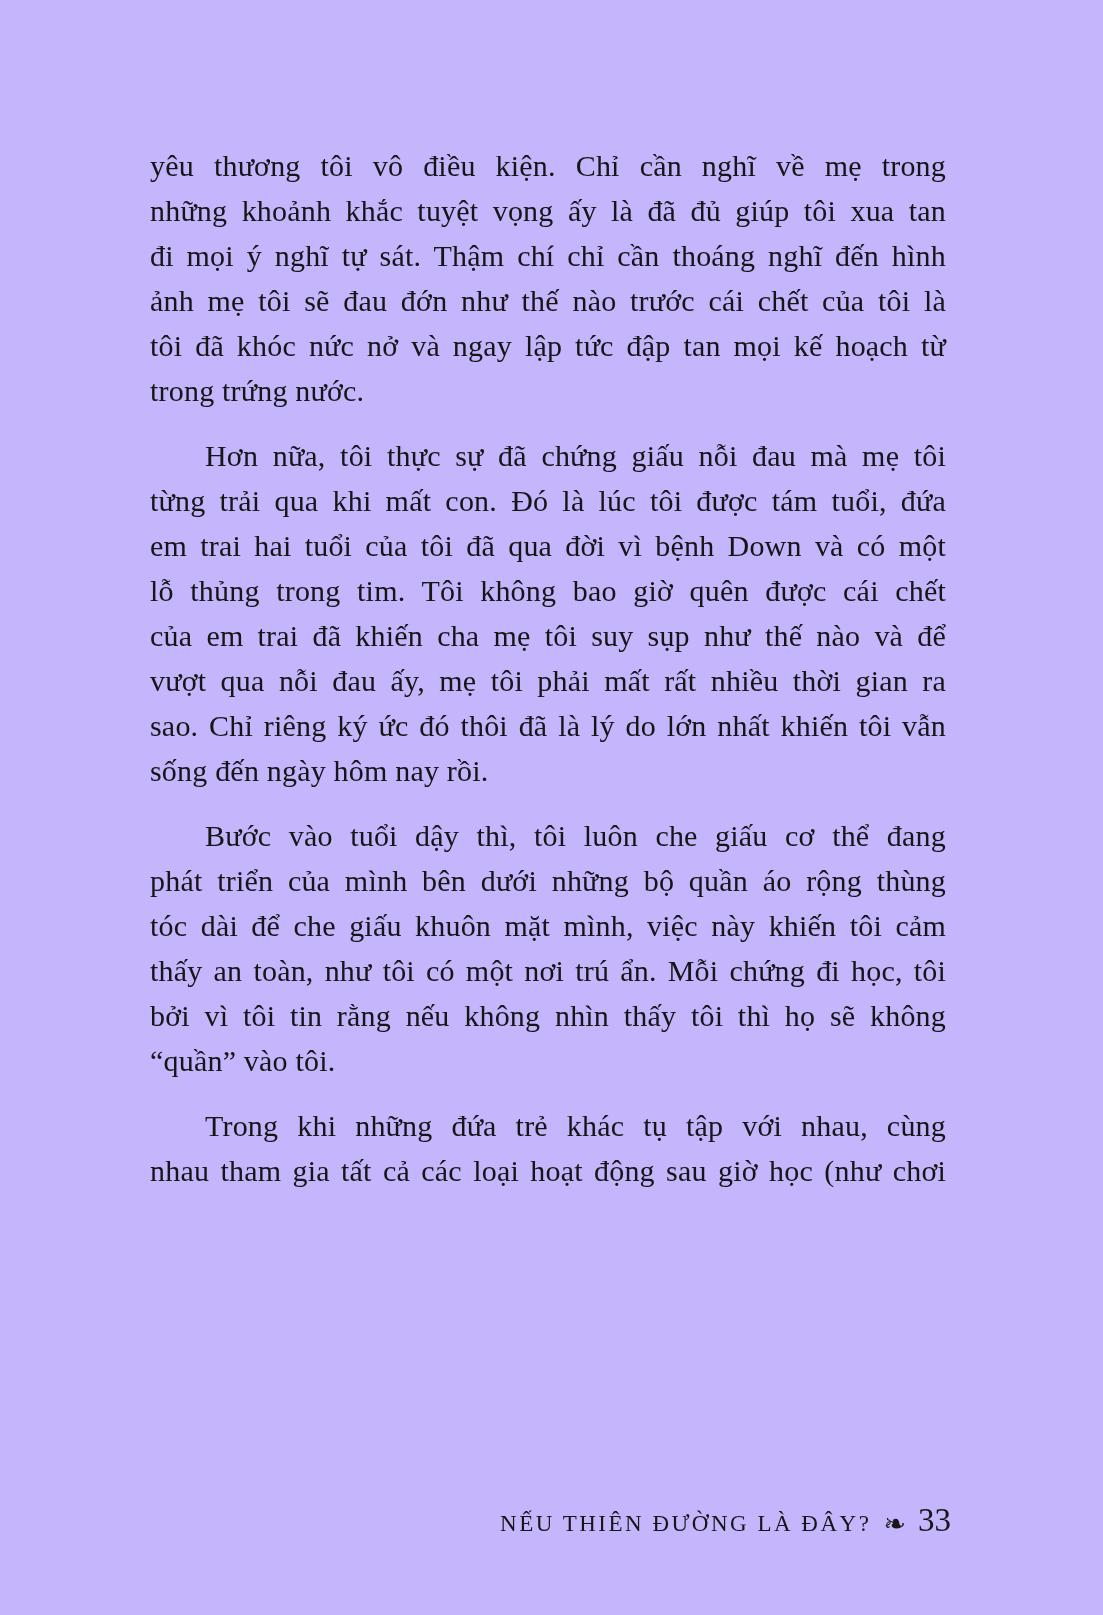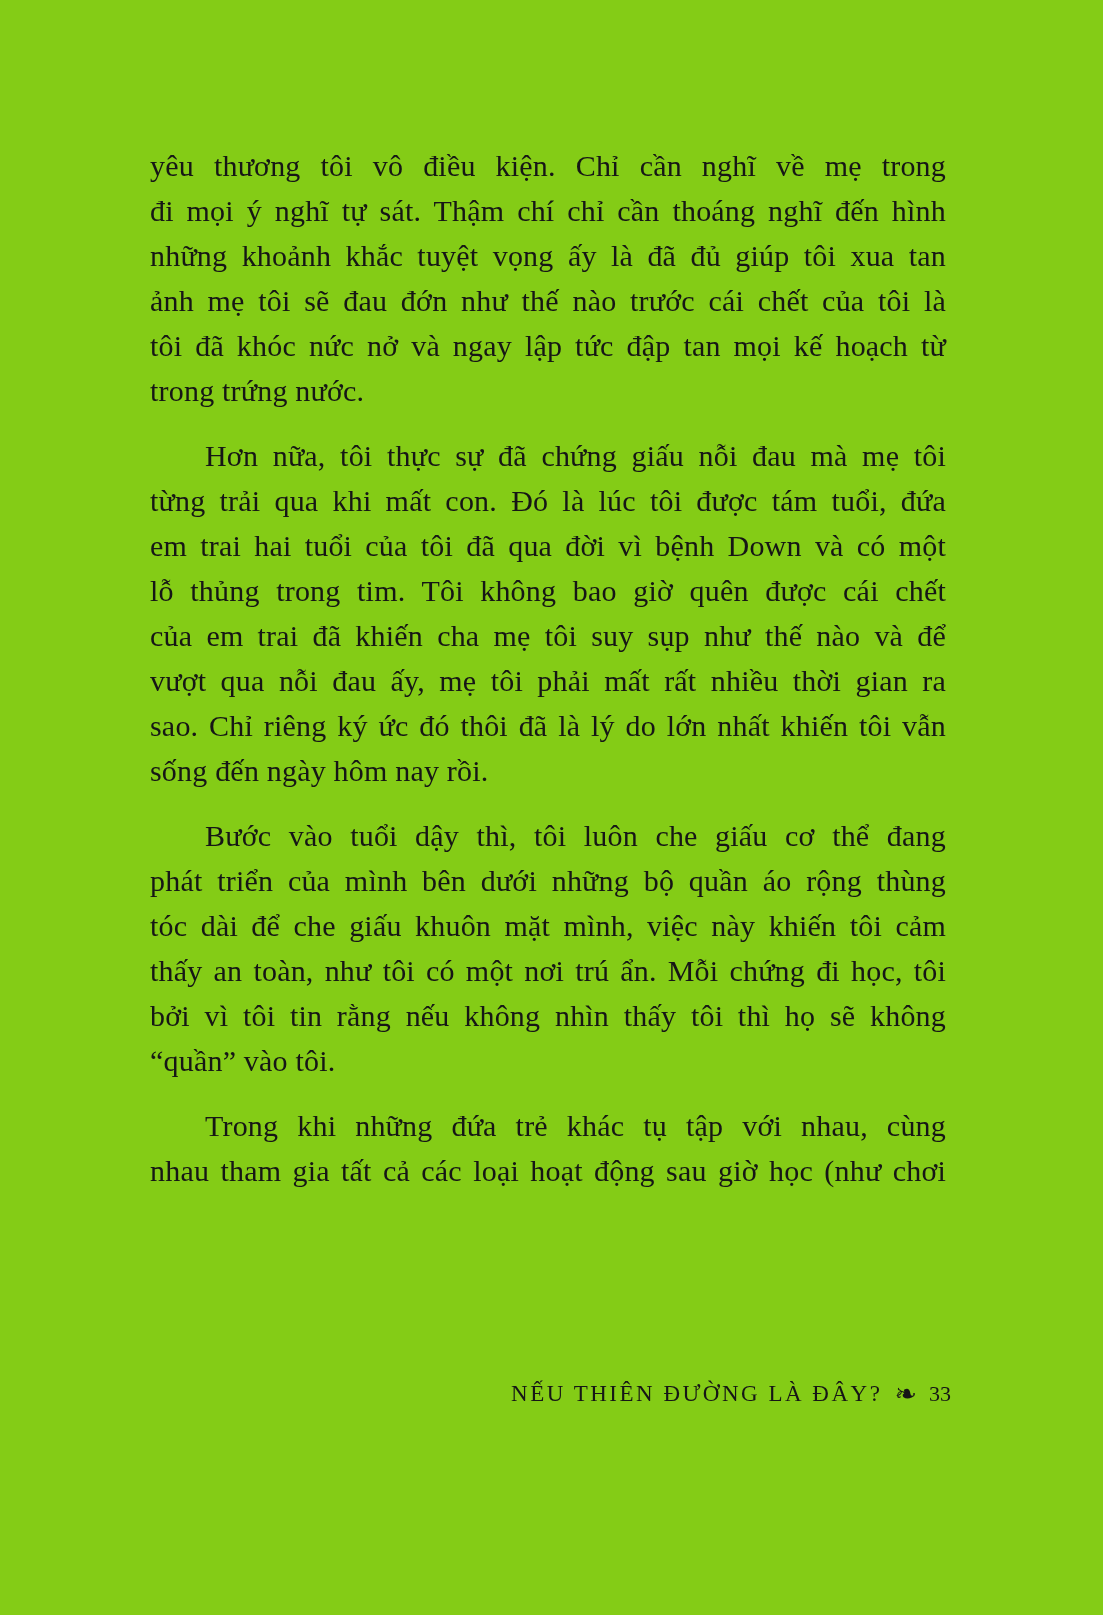--- a/index.html
+++ b/index.html
@@ -4,21 +4,21 @@
 <style>
   html, body {
     margin: 0;
     padding: 0;
     background: #ffffff;
   }
   .page {
     position: relative;
     width: 1103px;
     height: 1615px;
-    background: #84cc16;
+    background: #c4b5fd;
     color: #161616;
     font-family: "Liberation Serif", serif;
     overflow: hidden;
     box-sizing: border-box;
   }
   .text-block {
     position: absolute;
     left: 150px;
     top: 143px;
     width: 796px;
@@ -45,50 +45,50 @@
     margin: 30px 0 26px 0;
     font-size: 33px;
     line-height: 50px;
     font-weight: bold;
     text-align: center;
     letter-spacing: 1px;
   }
   .footer {
     position: absolute;
     right: 152px;
-    top: 1376px;
+    top: 1502px;
     display: flex;
     align-items: baseline;
     gap: 12px;
     white-space: nowrap;
   }
   .footer-title {
     font-size: 23px;
     letter-spacing: 2.5px;
     font-weight: normal;
   }
   .fleuron {
     font-size: 27px;
     position: relative;
     top: 2px;
   }
   .page-number {
-    font-size: 22px;
+    font-size: 33px;
   }
 </style>
 </head>
 <body>
 
 <div class="page">
   <div class="text-block">
 
     <div class="para">
       <div class="jline">yêu thương tôi vô điều kiện. Chỉ cần nghĩ về mẹ trong</div>
+      <div class="jline">những khoảnh khắc tuyệt vọng ấy là đã đủ giúp tôi xua tan</div>
       <div class="jline">đi mọi ý nghĩ tự sát. Thậm chí chỉ cần thoáng nghĩ đến hình</div>
-      <div class="jline">những khoảnh khắc tuyệt vọng ấy là đã đủ giúp tôi xua tan</div>
       <div class="jline">ảnh mẹ tôi sẽ đau đớn như thế nào trước cái chết của tôi là</div>
       <div class="jline">tôi đã khóc nức nở và ngay lập tức đập tan mọi kế hoạch từ</div>
       <div class="jline last">trong trứng nước.</div>
     </div>
 
     <div class="para">
       <div class="jline indent">Hơn nữa, tôi thực sự đã chứng giấu nỗi đau mà mẹ tôi</div>
       <div class="jline">từng trải qua khi mất con. Đó là lúc tôi được tám tuổi, đứa</div>
       <div class="jline">em trai hai tuổi của tôi đã qua đời vì bệnh Down và có một</div>
       <div class="jline">lỗ thủng trong tim. Tôi không bao giờ quên được cái chết</div>

